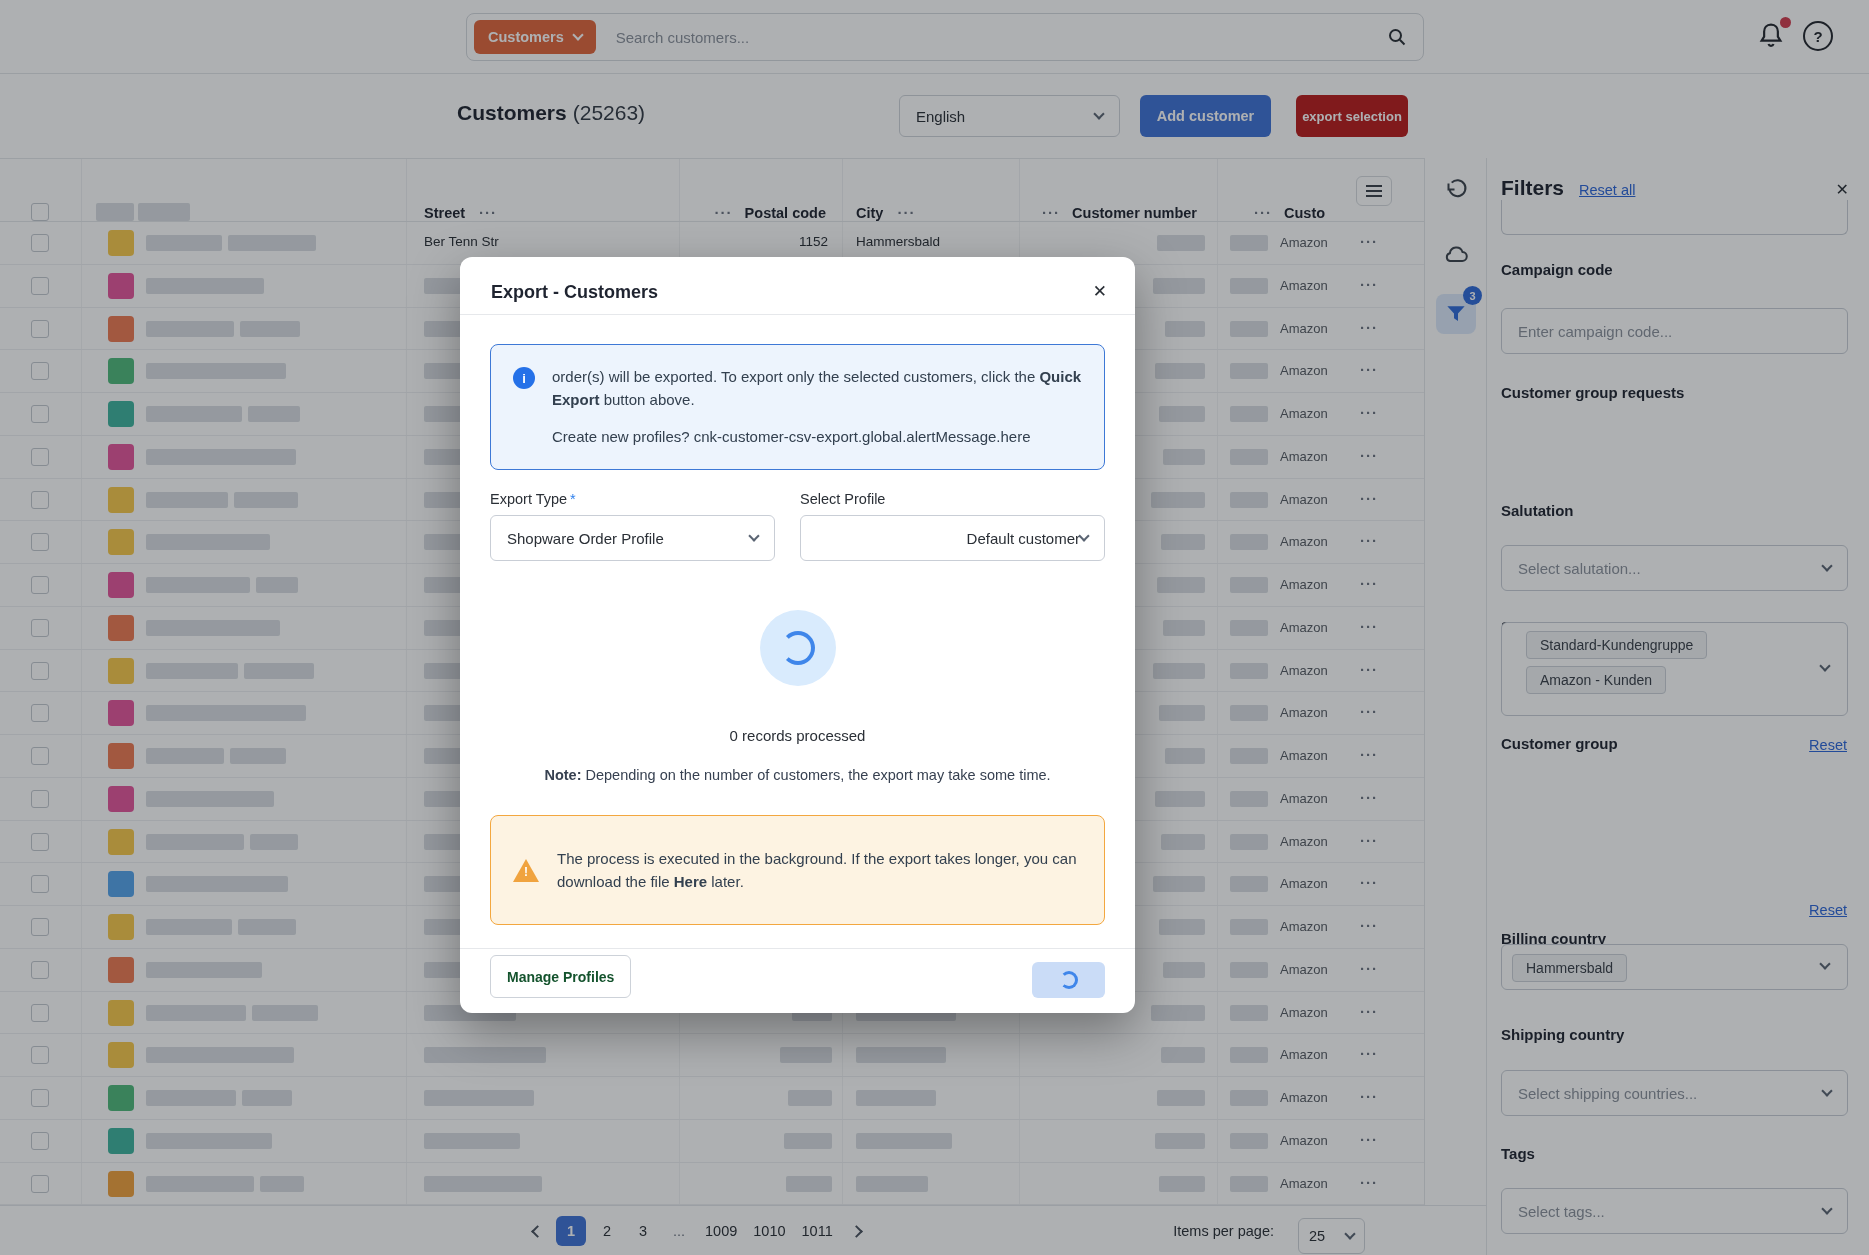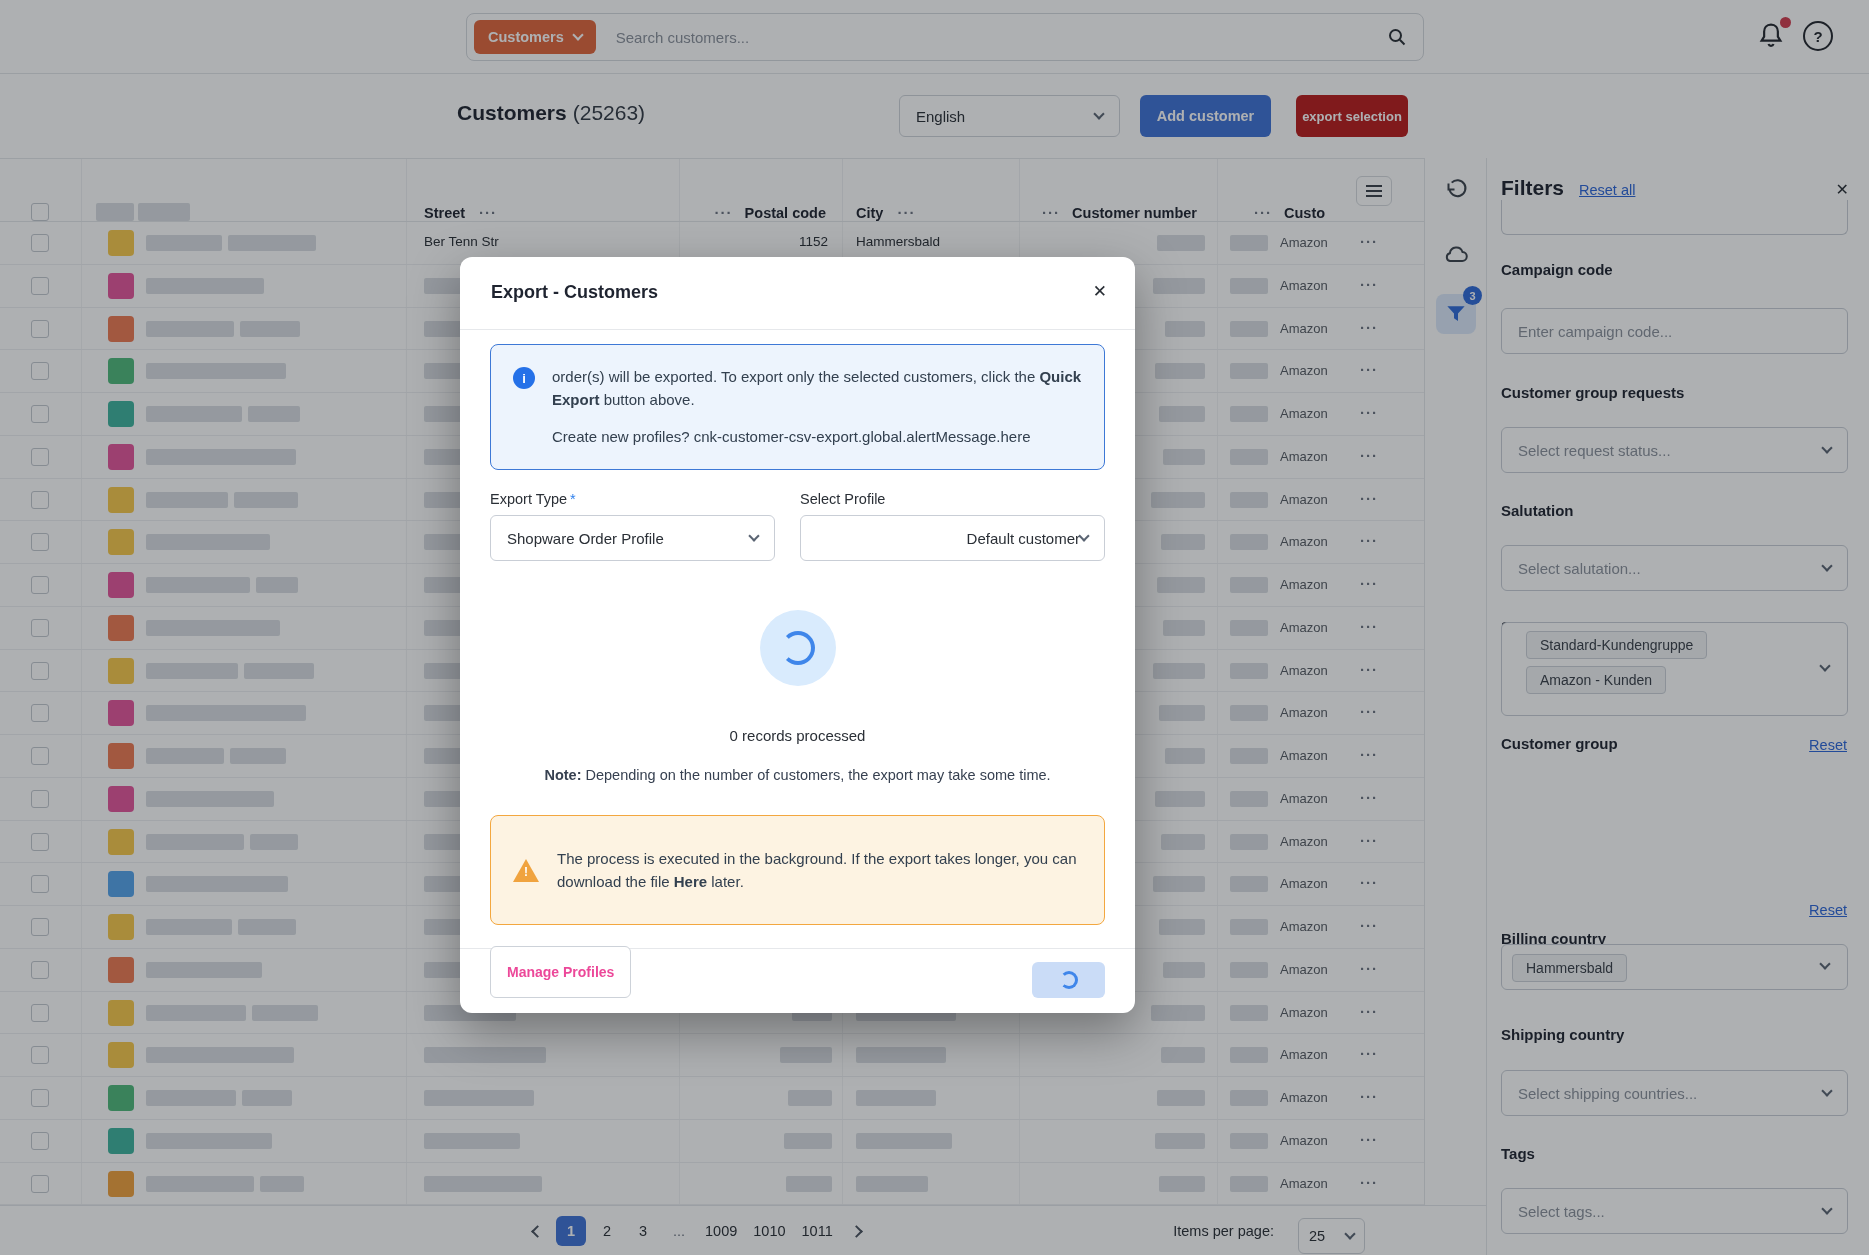--- a/index.html
+++ b/index.html
@@ -94,21 +94,21 @@
   .fsingle { position:absolute; left:14px; width:347px; height:46px; border:1px solid #c9ced6; border-radius:6px; background:#fff; padding:9px 10px; cursor:pointer; }
 
   
   .chv { display:inline-block; width:8px; height:8px; border-right:2px solid #5a6472; border-bottom:2px solid #5a6472; transform:rotate(45deg); margin-top:-4px; }
   .chv-l { display:inline-block; width:9px; height:9px; border-left:2px solid #4a525e; border-bottom:2px solid #4a525e; transform:rotate(45deg); }
   .chv-r { display:inline-block; width:9px; height:9px; border-right:2px solid #4a525e; border-top:2px solid #4a525e; transform:rotate(45deg); }
 
   
   .overlay { position:absolute; inset:0; background:rgba(18,22,28,0.34); }
   .modal { position:absolute; left:460px; top:257px; width:675px; height:756px; background:#fff; border-radius:12px; box-shadow:0 18px 50px rgba(0,0,0,0.35); }
-  .m-head { position:absolute; left:0; top:0; width:100%; height:73px; border-bottom:1px solid #e6e8eb; }
+  .m-head { position:absolute; left:0; top:0; width:100%; height:58px; border-bottom:1px solid #e6e8eb; }
   .m-title { position:absolute; left:31px; top:25px; font-size:18px; font-weight:700; color:#1f2430; }
   .m-close { position:absolute; right:28px; top:24px; font-size:17px; color:#2a2f36; background:none; border:none; cursor:pointer; }
 
   .alert { position:absolute; left:30px; right:30px; border-radius:8px; display:flex; padding:20px 22px; }
   .alert-info { top:87px; height:126px; background:#edf4fd; border:1px solid #3d78d6; }
   .alert-warn { top:558px; height:110px; background:#fdf3e2; border:1px solid #f3a73f; align-items:center; }
   .ic-info { flex:0 0 22px; width:22px; height:22px; border-radius:50%; background:#2571e8; color:#fff; font-size:13px; font-weight:700; font-style:normal; display:flex; align-items:center; justify-content:center; margin-right:17px; margin-top:2px; }
   .alert-body { font-size:15px; line-height:1.55; color:#33404f; }
   .alert-body p + p { margin-top:13px; }
   .tri-wrap { position:relative; flex:0 0 26px; width:26px; height:23px; margin-right:18px; }
@@ -121,21 +121,21 @@
   .msel-1 { left:30px; width:285px; } .msel-2 { left:340px; width:305px;justify-content:flex-end; }
   .mlabel-1 { left:30px; } .mlabel-2 { left:340px; }
 
   .bigspin { position:absolute; left:50%; top:353px; margin-left:-38px; width:76px; height:76px; border-radius:50%; background:#d9ebfd; display:flex; align-items:center; justify-content:center; }
   .bigspin i { display:block; width:34px; height:34px; border-radius:50%; border:4px solid #3f86ea; border-left-color:transparent; animation:rot 0.9s linear infinite; }
   @keyframes rot { to { transform:rotate(360deg); } }
   .records { position:absolute; left:0; top:470px; width:100%; text-align:center; font-size:15px; color:#2a2f36; }
   .note { position:absolute; left:0; top:510px; width:100%; text-align:center; font-size:14.5px; color:#374151; }
 
   .m-foot { position:absolute; left:0; bottom:0; width:100%; height:65px; border-top:1px solid #e6e8eb; }
-  .btn-manage { position:absolute; left:30px; bottom:15px; height:52px; padding:0 16px; background:#fff; border:1px solid #cdd2d9; border-radius:6px; font-size:14px; font-weight:700; color:#ec4899; font-family:inherit; cursor:pointer; }
+  .btn-manage { position:absolute; left:30px; bottom:15px; height:43px; padding:0 16px; background:#fff; border:1px solid #cdd2d9; border-radius:6px; font-size:14px; font-weight:700; color:#14532d; font-family:inherit; cursor:pointer; }
   .btn-loading { position:absolute; right:30px; bottom:15px; width:73px; height:36px; background:#cadcf7; border:none; border-radius:6px; display:flex; align-items:center; justify-content:center; cursor:pointer; }
   .btn-loading i { display:block; width:18px; height:18px; border-radius:50%; border:3px solid #3f86ea; border-left-color:transparent; animation:rot 0.9s linear infinite; }
 
   svg { display:block; }
 </style>
 </head>
 <body>
 
 <div class="screen">
   <div class="base">
@@ -986,24 +986,20 @@
       <button class="fp-close">✕</button>
 
       <div class="fpartial"></div>
 
       <div class="flabel" style="top:103px">Campaign code</div>
       <div class="finput" style="top:150px">
         <span class="ph">Enter campaign code...</span>
       </div>
 
       <div class="flabel" style="top:226px">Customer group requests</div>
-      <div class="finput" style="top:269px">
-        <span class="ph">Select request status...</span>
-        <span class="chv"></span>
-      </div>
 
       <div class="flabel" style="top:344px">Salutation</div>
       <div class="finput" style="top:387px">
         <span class="ph">Select salutation...</span>
         <span class="chv"></span>
       </div>
 
       <div class="flabel" style="top:460px">Status</div>
       <button class="link freset" style="top:462px">Reset</button>
       <div class="finput" style="top:504px">

